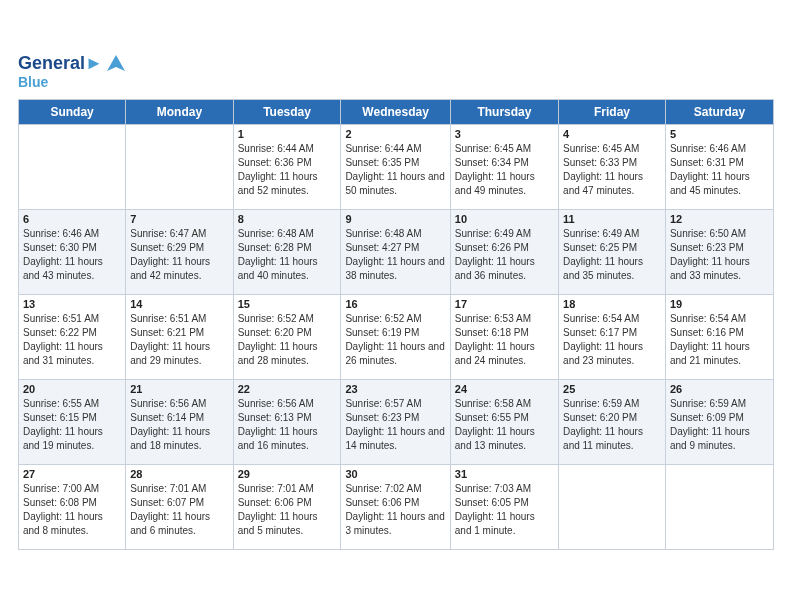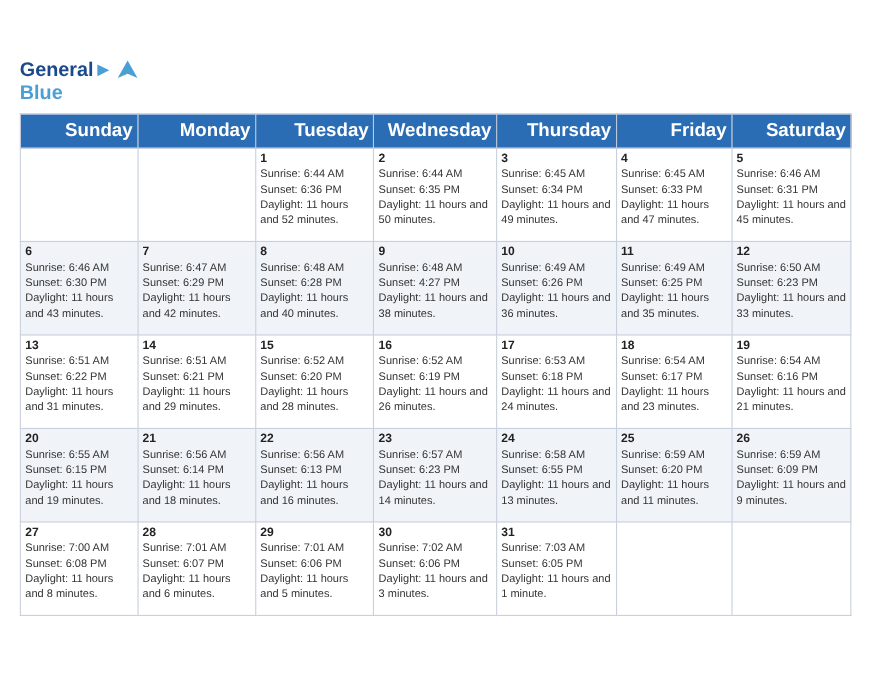--- a/index.html
+++ b/index.html
@@ -55,22 +55,22 @@
     }
     .calendar {
       width: 100%;
       border-collapse: collapse;
       font-size: 9.5px;
     }
     .calendar th {
       background: #2a6db5;
       color: #fff;
       padding: 5px 4px;
-      text-align: right;
-      font-size: 17px;
+      text-align: center;
+      font-size: 12px;
       font-weight: bold;
       border: 1px solid #c0c8d8;
     }
     .calendar td {
       border: 1px solid #c8d0dc;
       vertical-align: top;
       padding: 3px 4px;
       width: 113px;
       min-height: 80px;
       height: 85px;
@@ -104,21 +104,21 @@
 <div class="page">
   <div class="header">
     <div class="logo">
       <div>
         <div style="display:flex;align-items:center;margin-top:37px;">
           <span class="logo-text">General<span>►</span></span>
           <svg class="logo-icon" viewBox="0 0 22 22">
             <path d="M11 2 L20 18 L11 14 L2 18 Z" fill="#4aa0d5"></path>
           </svg>
         </div>
-        <div style="font-size:18px;font-weight:bold;color:#4aa0d5;line-height:1;">Blue</div>
+        <div style="font-size:14px;font-weight:bold;color:#4aa0d5;line-height:1;">Blue</div>
       </div>
     </div>
     <div class="title-area">
       <div class="month-title"></div>
       <div class="location"></div>
     </div>
   </div>
 
   <table class="calendar">
     <thead>

